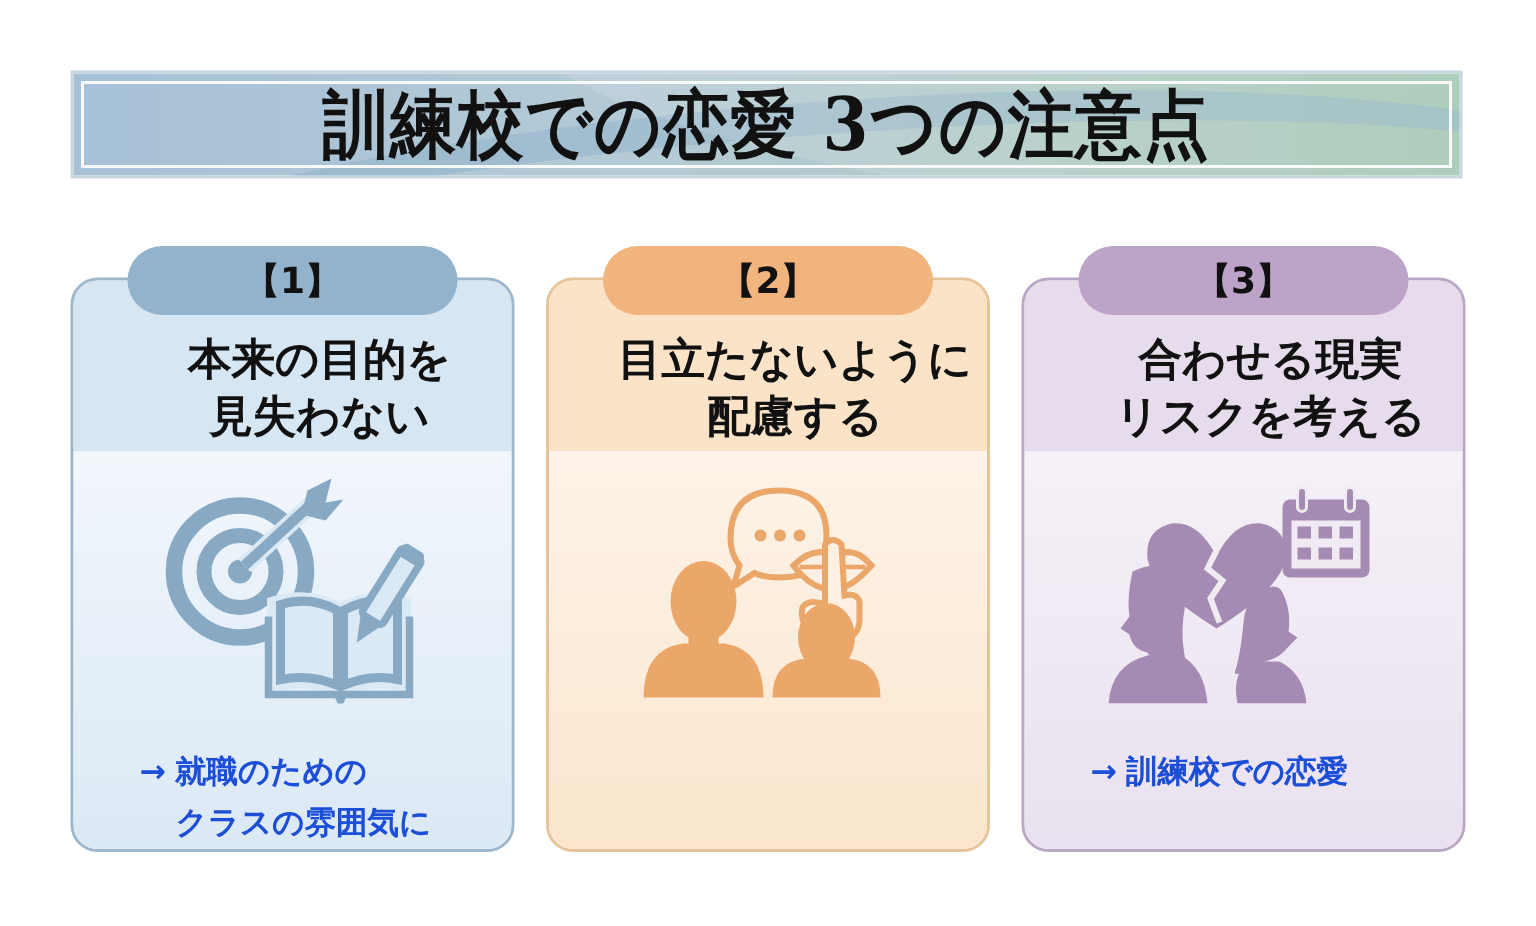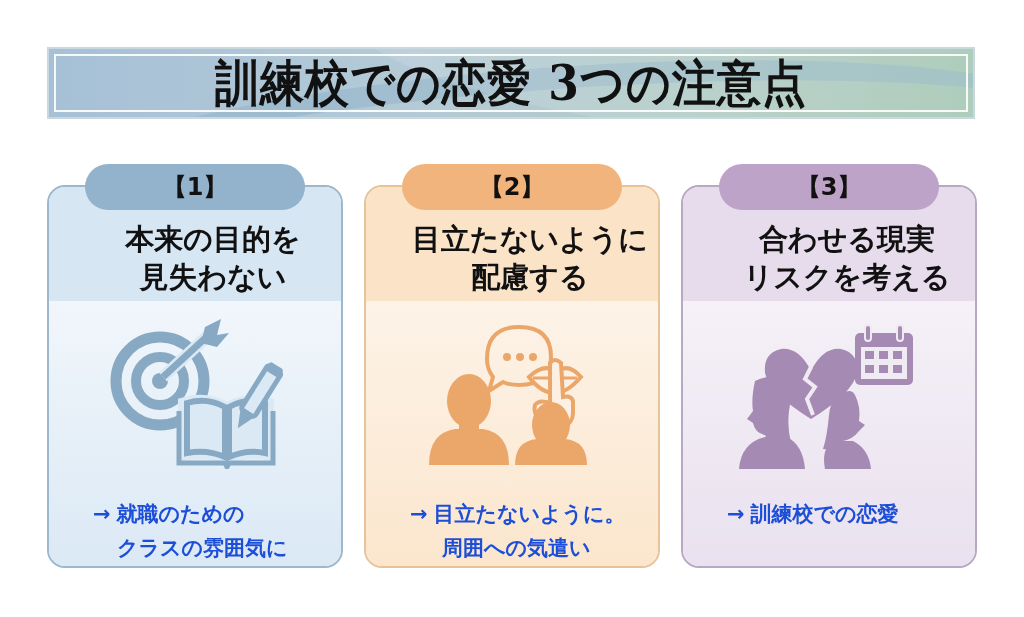--- a/index.html
+++ b/index.html
@@ -163,24 +163,20 @@
       <path d="M133 44 L133 84 Q122 80 118 86 Q116 94 122 100 Q132 110 146 108 Q156 104 156 94 L156 82 Q154 76 146 78 L144 44 Q138 38 133 44 Z" fill="#fdf0e2" stroke="#eba66a" stroke-width="4"></path>
 
       <ellipse cx="52" cy="82" rx="22" ry="27" fill="#eba66a"></ellipse>
       <path d="M12 146 Q12 114 38 110 L66 110 Q92 114 92 146 Z" fill="#eba66a"></path>
       <rect x="42" y="100" width="20" height="14" fill="#eba66a"></rect>
 
       <ellipse cx="134" cy="106" rx="19" ry="23" fill="#eba66a"></ellipse>
       <path d="M98 146 Q98 122 120 120 L148 120 Q170 122 170 146 Z" fill="#eba66a"></path>
       <rect x="126" y="118" width="16" height="8" fill="#eba66a"></rect>
     </svg>
-  </div>
-  <div class="desc">
-    <span class="line"><span class="arrow">→</span><span>目立たないように。</span></span>
-    <span class="line line2">周囲への気遣い</span>
   </div>
 </div>
 
 <div class="card card-3">
   <div class="card-bg">
     <div class="head-area"></div>
     <div class="body-area"></div>
   </div>
   <div class="badge">【3】</div>
   <div class="card-title">

